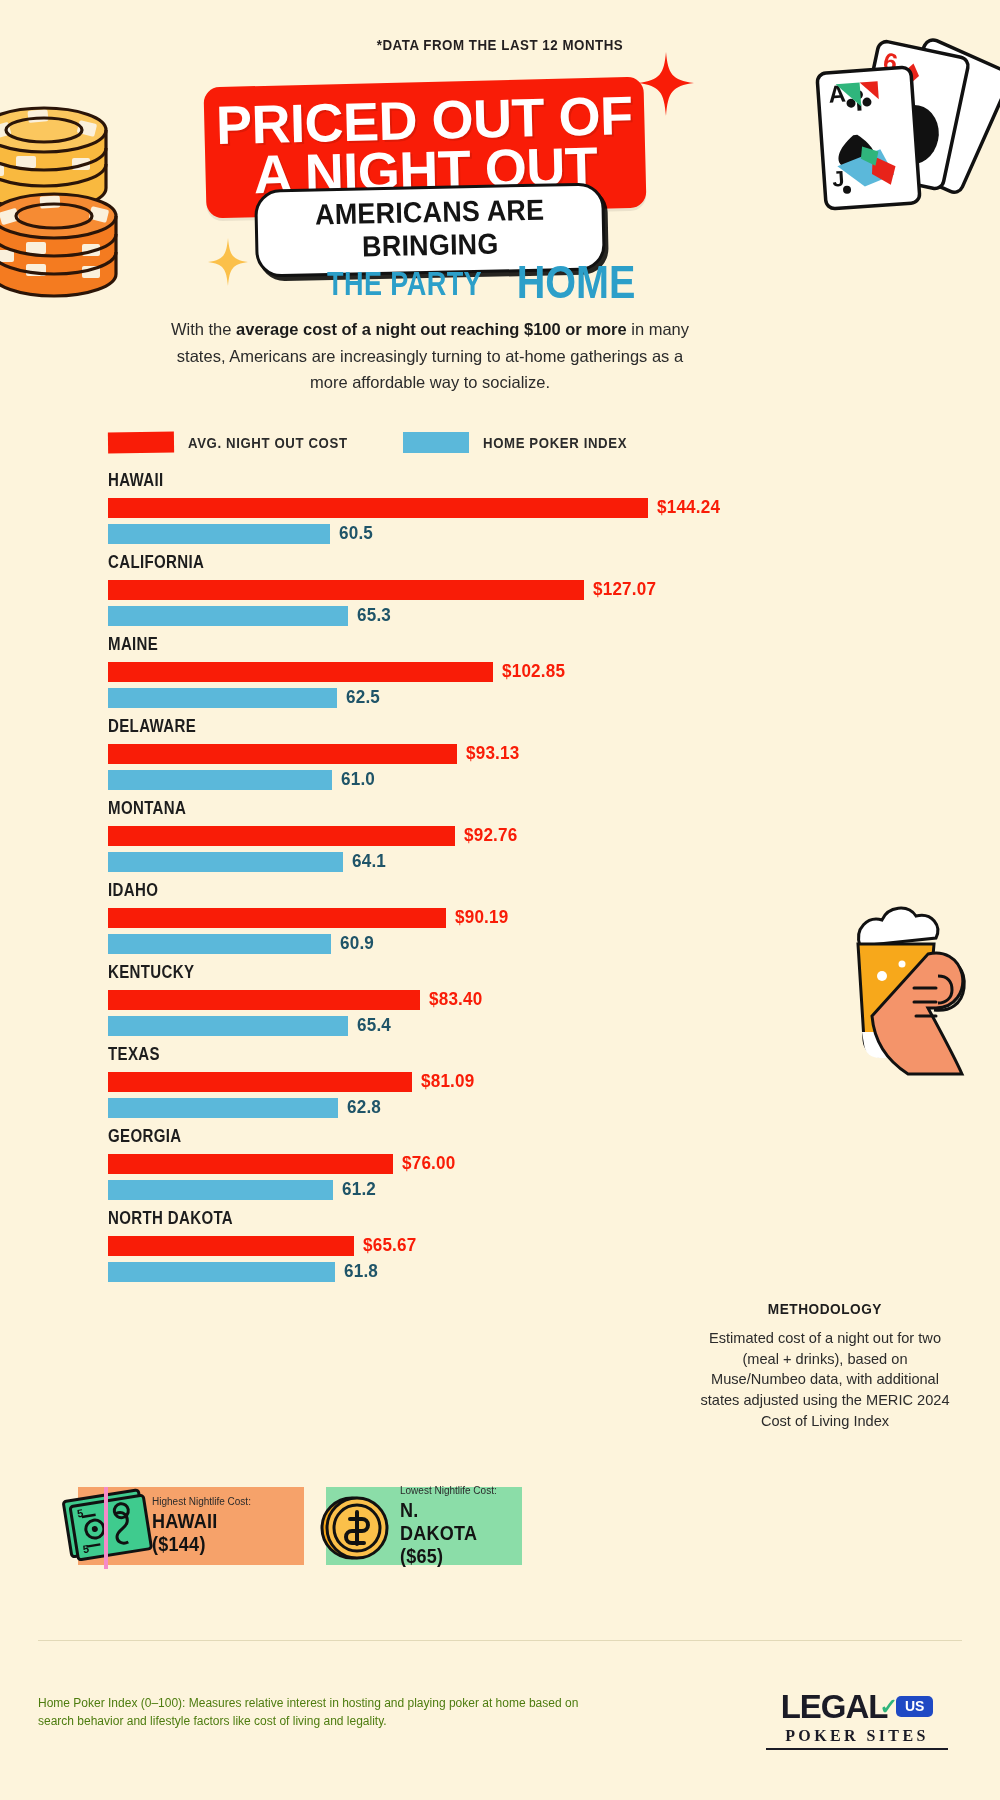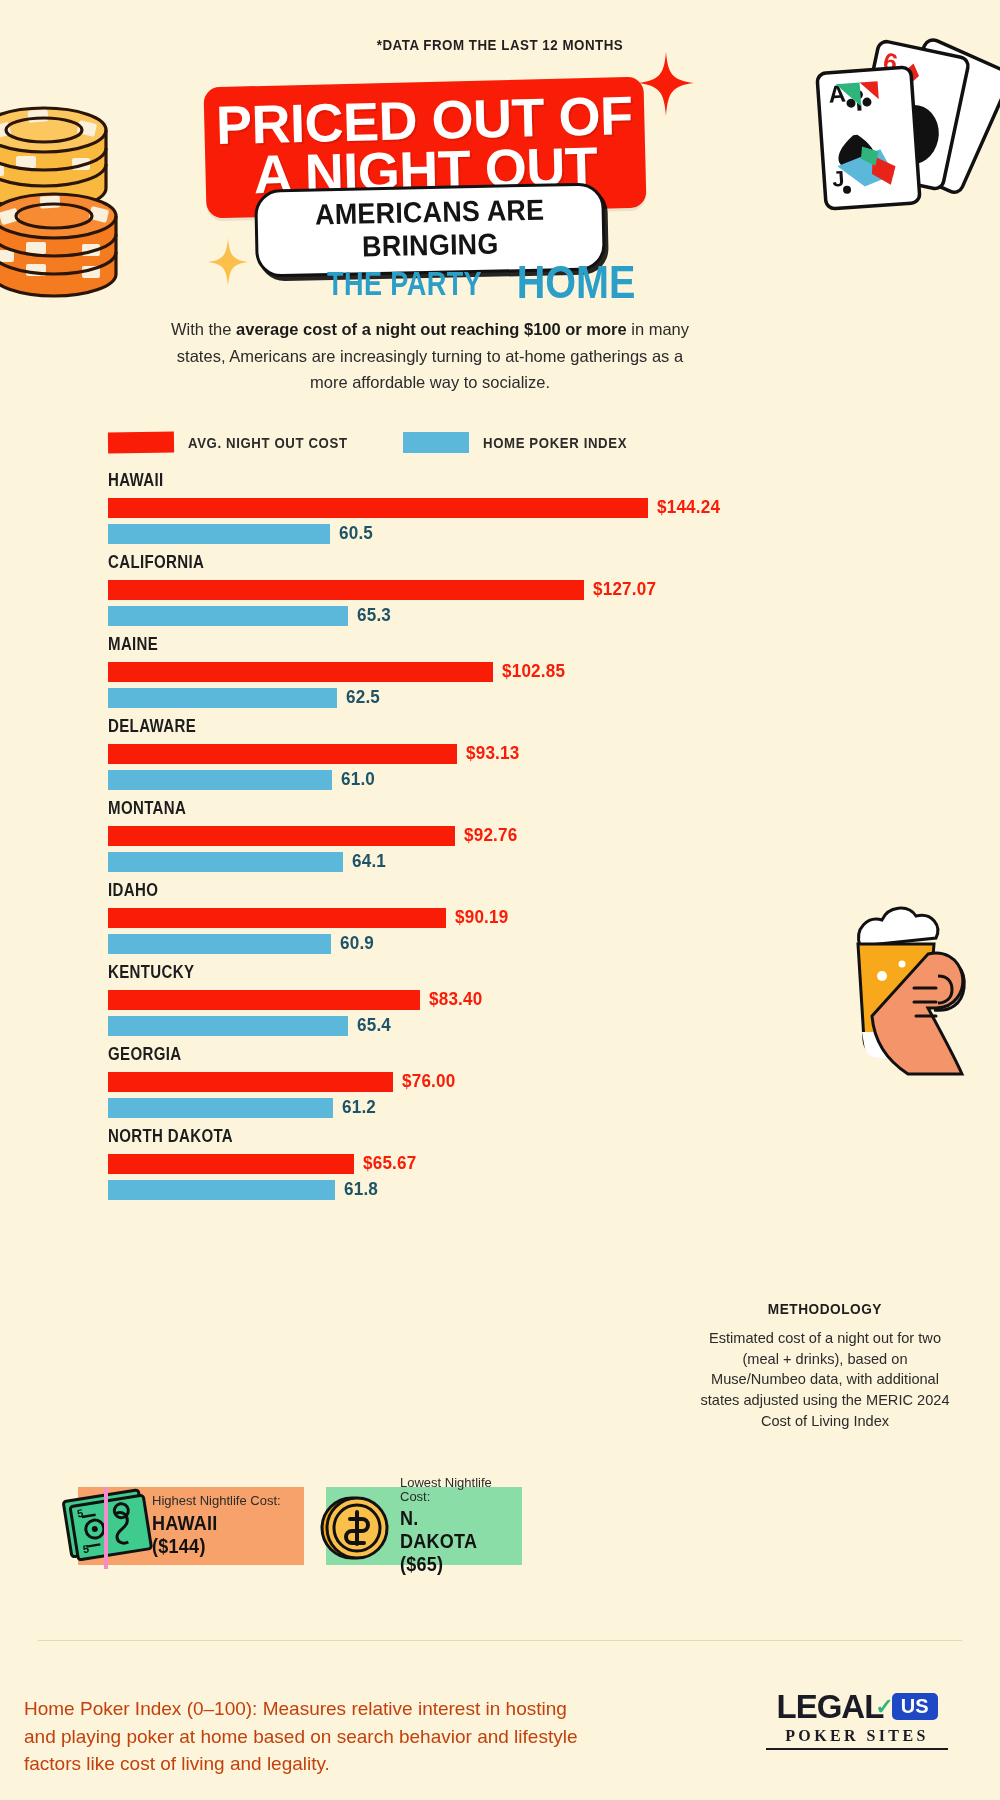--- a/index.html
+++ b/index.html
@@ -121,39 +121,39 @@
 
   
   #callouts { position:absolute; top:1487px; left:78px; display:flex; gap:22px; }
   .callout { position:relative; height:78px; display:flex; align-items:center; }
   .callout .panel {
     height:78px; display:flex; flex-direction:column; justify-content:center;
     padding:0 18px 0 74px;
   }
   .callout.high .panel { background:#F6A26A; width:226px; }
   .callout.low  .panel { background:#8BDDA8; width:196px; }
-  .callout .ttl { font-size:13px; color:#2b2b2b; line-height:1.1; margin-bottom:3px; }
+  .callout .ttl { font-size:10px; color:#2b2b2b; line-height:1.1; margin-bottom:3px; }
   .callout .val {
     font-size:20px; font-weight:900; letter-spacing:.3px; color:#131313;
     display:inline-block; transform:scaleX(.9); transform-origin:left;
   }
   .callout .art { position:absolute; left:-16px; top:-8px; width:92px; height:94px; }
   .callout.low .art { left:-8px; top:4px; width:74px; height:74px; }
 
   
   #foot-rule { position:absolute; top:1640px; left:38px; width:924px; height:1px; background:#E2D9B8; }
   #foot-note {
-    position:absolute; top:1695px; left:24px; width:560px;
-    font-size:19px; line-height:1.46; color:#c2410c;
+    position:absolute; top:1695px; left:38px; width:560px;
+    font-size:12px; line-height:1.46; color:#4d7c0f;
   }
   #logo { position:absolute; top:1690px; right:52px; width:182px; text-align:center; }
   .logo-top { display:flex; align-items:center; justify-content:center; gap:2px; }
   .logo-word { font-size:33px; font-weight:900; letter-spacing:-1px; color:#1b1b26; line-height:1; }
   .logo-us {
-    background:#1F49C4; color:#fff; font-size:20px; font-weight:900;
+    background:#1F49C4; color:#fff; font-size:14px; font-weight:900;
     padding:3px 9px 4px; border-radius:5px; line-height:1; position:relative;
   }
   .logo-sub {
     font-family:"Liberation Serif", serif; font-size:16px; letter-spacing:3.4px;
     color:#1b1b26; margin-top:4px; font-weight:bold;
   }
   .logo-rule { width:100%; height:1.5px; background:#1b1b26; margin-top:3px; }
 </style>
 </head>
 <body>
@@ -348,20 +348,31 @@
       <div class="row r1">
         <div class="bar red" style="width: 312.23px;"></div>
         <span class="vl red cond">$83.40</span>
       </div>
       <div class="row r2">
         <div class="bar blue" style="width: 240px;"></div>
         <span class="vl blue cond">65.4</span>
       </div>
     </div>
     <div class="grp">
+      <span class="st cond">TEXAS</span>
+      <div class="row r1">
+        <div class="bar red" style="width: 303.582px;"></div>
+        <span class="vl red cond">$81.09</span>
+      </div>
+      <div class="row r2">
+        <div class="bar blue" style="width: 230.459px;"></div>
+        <span class="vl blue cond">62.8</span>
+      </div>
+    </div>
+    <div class="grp">
       <span class="st cond">GEORGIA</span>
       <div class="row r1">
         <div class="bar red" style="width: 284.526px;"></div>
         <span class="vl red cond">$76.00</span>
       </div>
       <div class="row r2">
         <div class="bar blue" style="width: 224.587px;"></div>
         <span class="vl blue cond">61.2</span>
       </div>
     </div>

